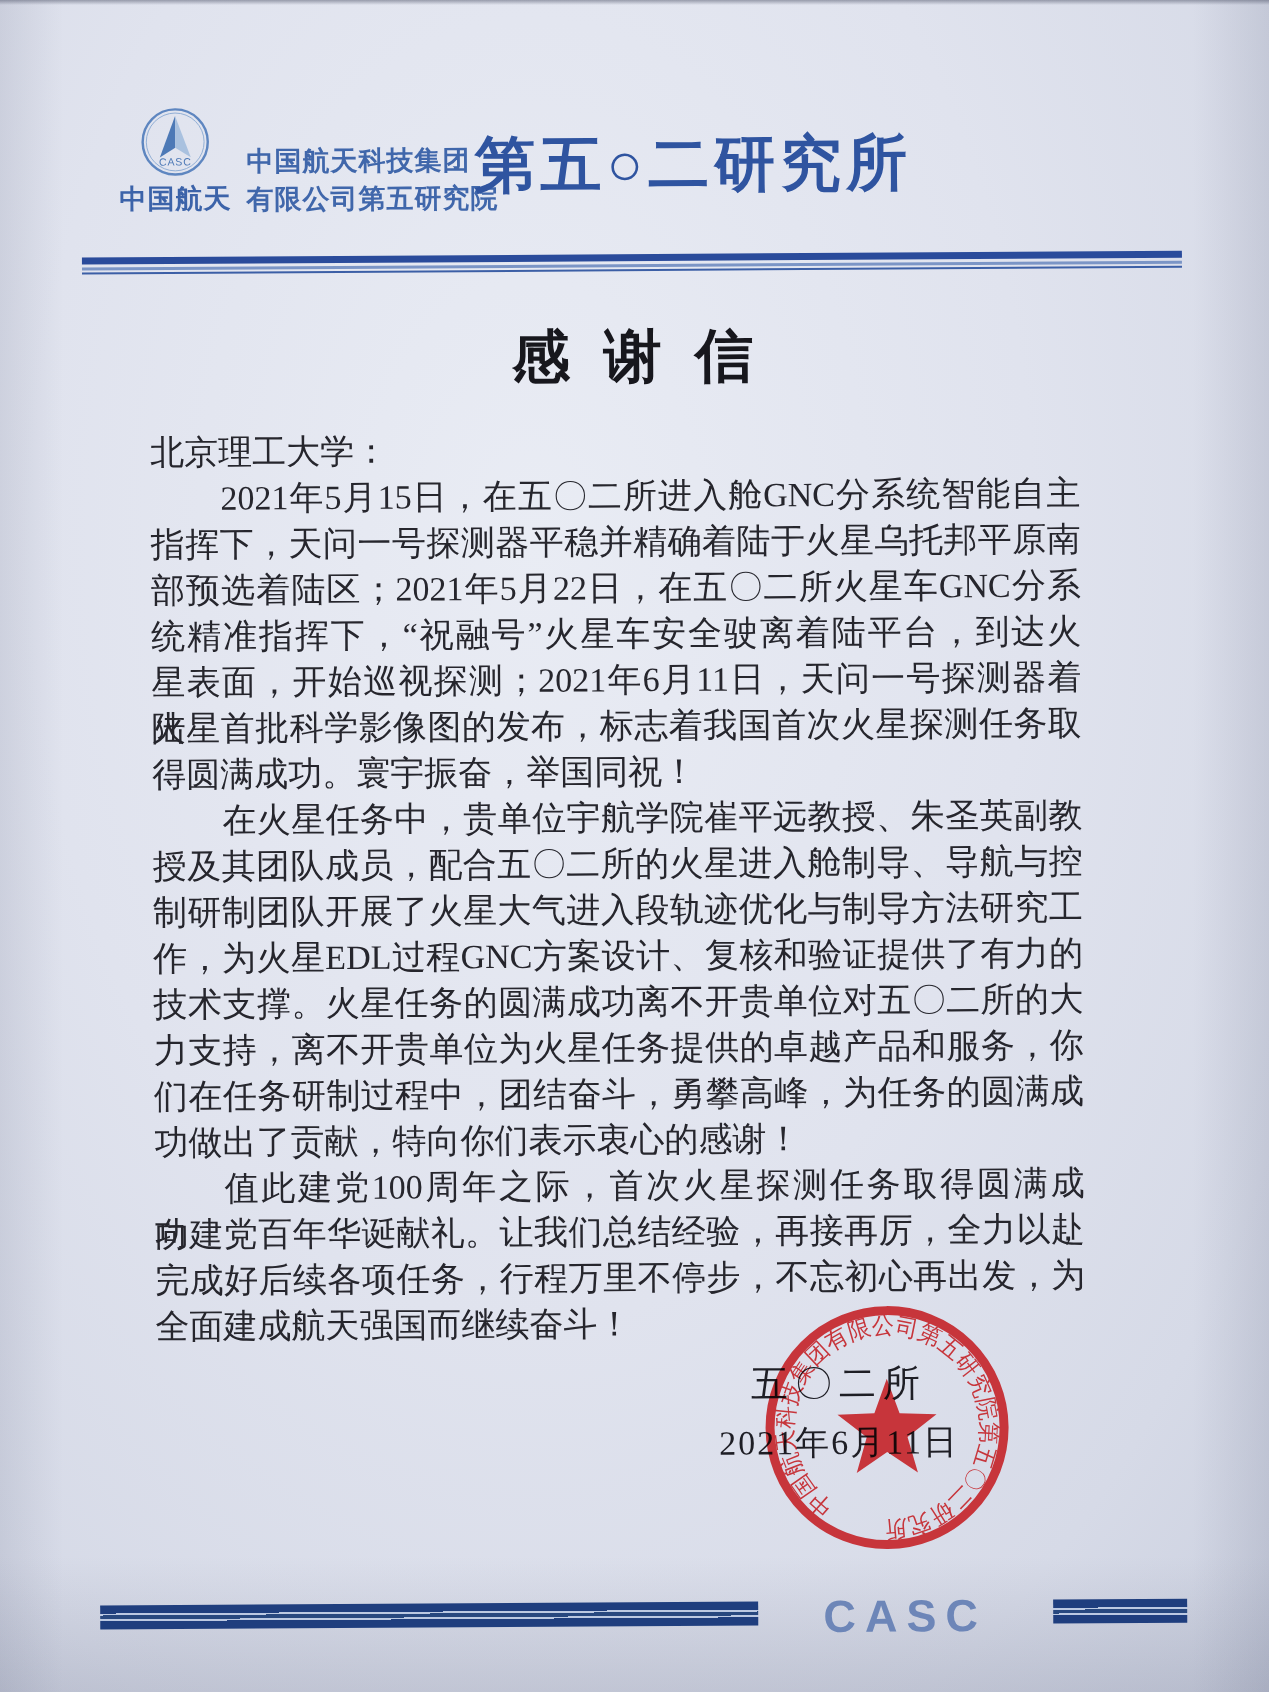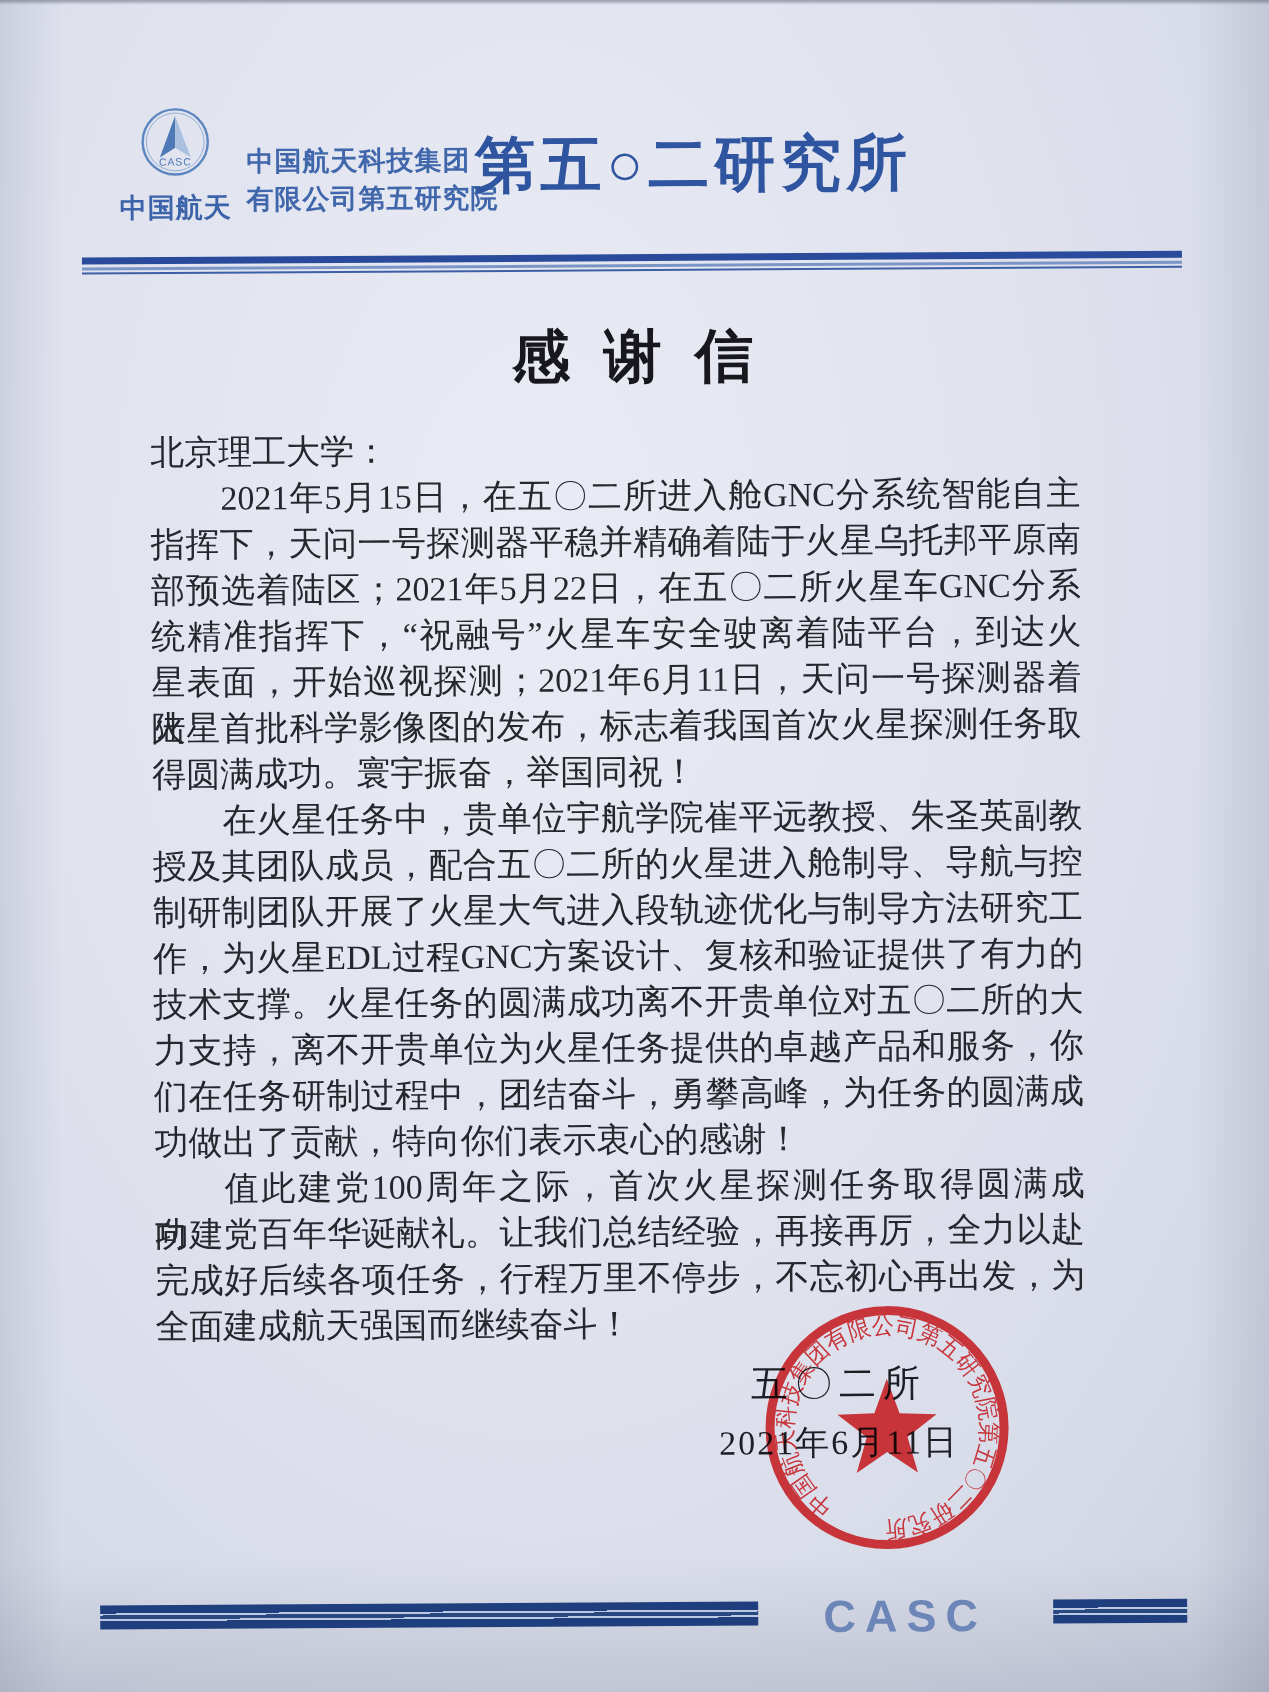--- a/index.html
+++ b/index.html
@@ -12,21 +12,21 @@
       linear-gradient(270deg, rgba(98,104,130,.16) 0, rgba(98,104,130,0) 6%),
       linear-gradient(0deg, rgba(98,104,130,.20) 0, rgba(98,104,130,0) 8%),
       radial-gradient(ellipse at 42% 32%, #e9ecf4 0%, #e0e3ee 48%, #d6dae7 80%, #cbd0df 100%);
   }
   .tilt{position:absolute;inset:0;transform:rotate(-0.35deg);transform-origin:52% 45%;}
 
   
   .logo-wrap{position:absolute;left:120px;top:104px;width:118px;text-align:center;}
   .logo-svg{display:block;margin:0 auto;}
   .logo-brand{
-    margin-top:13px;font-family:"Liberation Sans","DejaVu Sans",sans-serif;
+    margin-top:4px;font-family:"Liberation Sans","DejaVu Sans",sans-serif;
     font-size:27px;font-weight:700;color:#3c63a9;letter-spacing:1px;white-space:nowrap;
   }
   .org{
     position:absolute;left:250px;top:140px;
     font-family:"Liberation Sans","DejaVu Sans",sans-serif;
     font-size:27px;font-weight:700;color:#4067ab;line-height:38px;letter-spacing:1px;white-space:nowrap;
   }
   .institute{
     position:absolute;left:478px;top:124px;width:480px;
     font-size:61px;font-weight:700;color:#2f54a0;letter-spacing:5px;white-space:nowrap;

